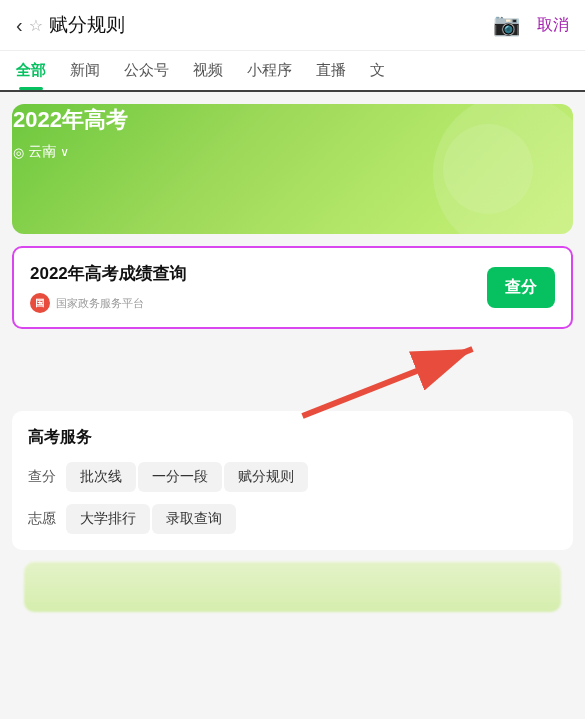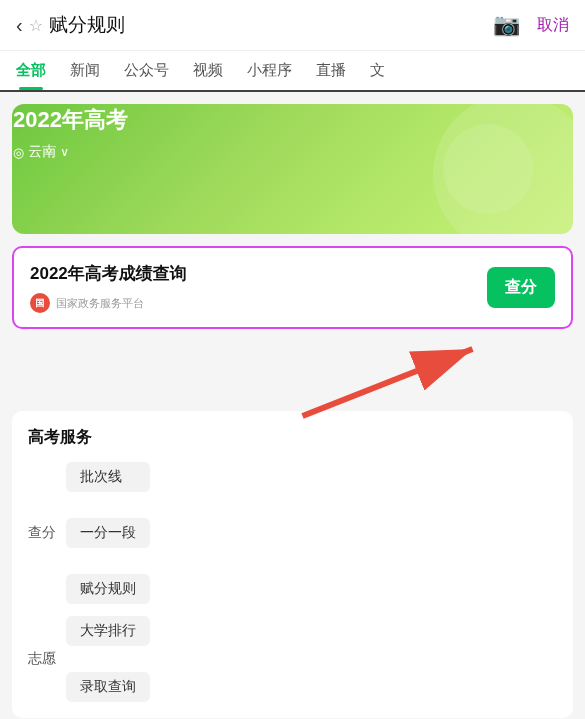--- a/index.html
+++ b/index.html
@@ -226,23 +226,22 @@
       margin-bottom: 0;
     }
     .row-label {
       font-size: 14px;
       color: #555;
       width: 28px;
       flex-shrink: 0;
     }
     .service-tags {
       display: flex;
-      gap: 26px;
+      gap: 2px;
       flex-wrap: wrap;
-      flex-direction: column;
     }
     .service-tag {
       background: #f2f2f2;
       border-radius: 6px;
       padding: 6px 14px;
       font-size: 14px;
       color: #333;
       cursor: pointer;
       white-space: nowrap;
     }

